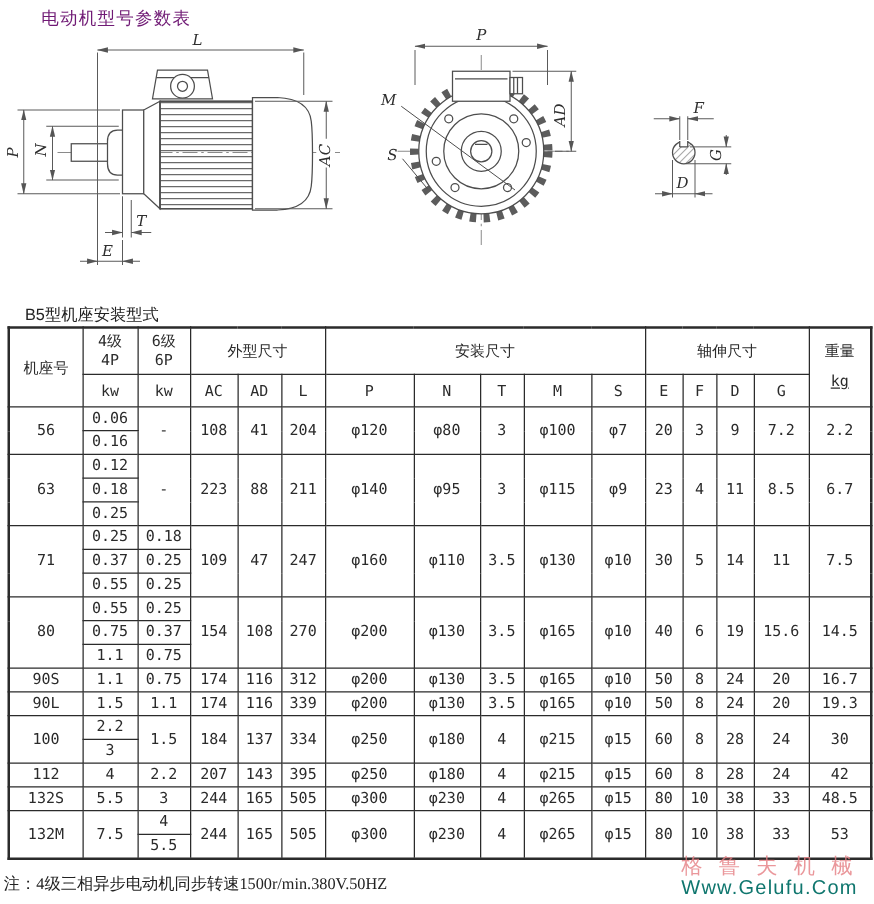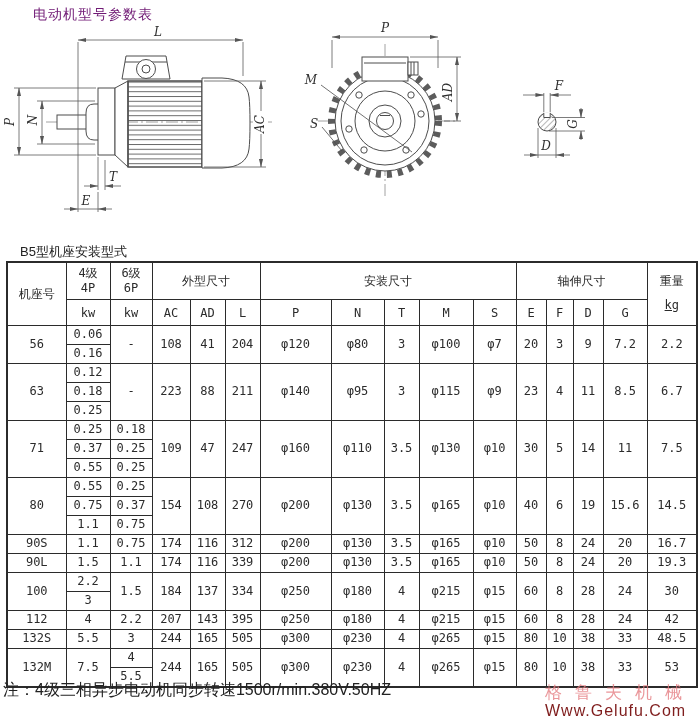--- a/index.html
+++ b/index.html
@@ -26,30 +26,30 @@
     border:1px solid #2b2b2b;text-align:center;vertical-align:middle;
     padding:0 1px;font-weight:normal;overflow:hidden;white-space:nowrap;
   }
   table.spec thead tr.h1 th{height:36px;}
   table.spec thead tr.h2 th{height:25px;}
   table.spec tbody td{height:18px;line-height:1.15;}
   .two-line div{line-height:1.25;}
   .wt-cell div{line-height:1.3;}
   .wt-cell .wt-unit{margin-top:8px;text-decoration:underline;}
   .note{
-    position:absolute;left:3px;top:680px;font-size:16px;color:#222;white-space:nowrap;
+    position:absolute;left:3px;top:698px;font-size:13px;color:#222;white-space:nowrap;font-family:Liberation Serif, serif;
   }
   .watermark{
     position:absolute;right:4px;top:684px;z-index:5;pointer-events:none;margin-left:10px;
   }
   .wm-brand{
     font-size:17px;letter-spacing:13px;color:rgba(229,125,130,0.8);white-space:nowrap;line-height:1.1;
   }
   .wm-url{
-    font-size:16px;color:#7f1d1d;letter-spacing:1px;white-space:nowrap;line-height:1.05;
+    font-size:16px;color:#0f766e;letter-spacing:1px;white-space:nowrap;line-height:1.05;
   }
 </style>
 </head>
 <body>
 
 <div class="page-title">电动机型号参数表</div>
 
 <svg id="drawing" width="699" height="250" viewBox="0 0 699 250">
   <defs>
     <marker id="ar" viewBox="0 0 10 6" refX="9.5" refY="3" markerWidth="11" markerHeight="7" orient="auto-start-reverse">

